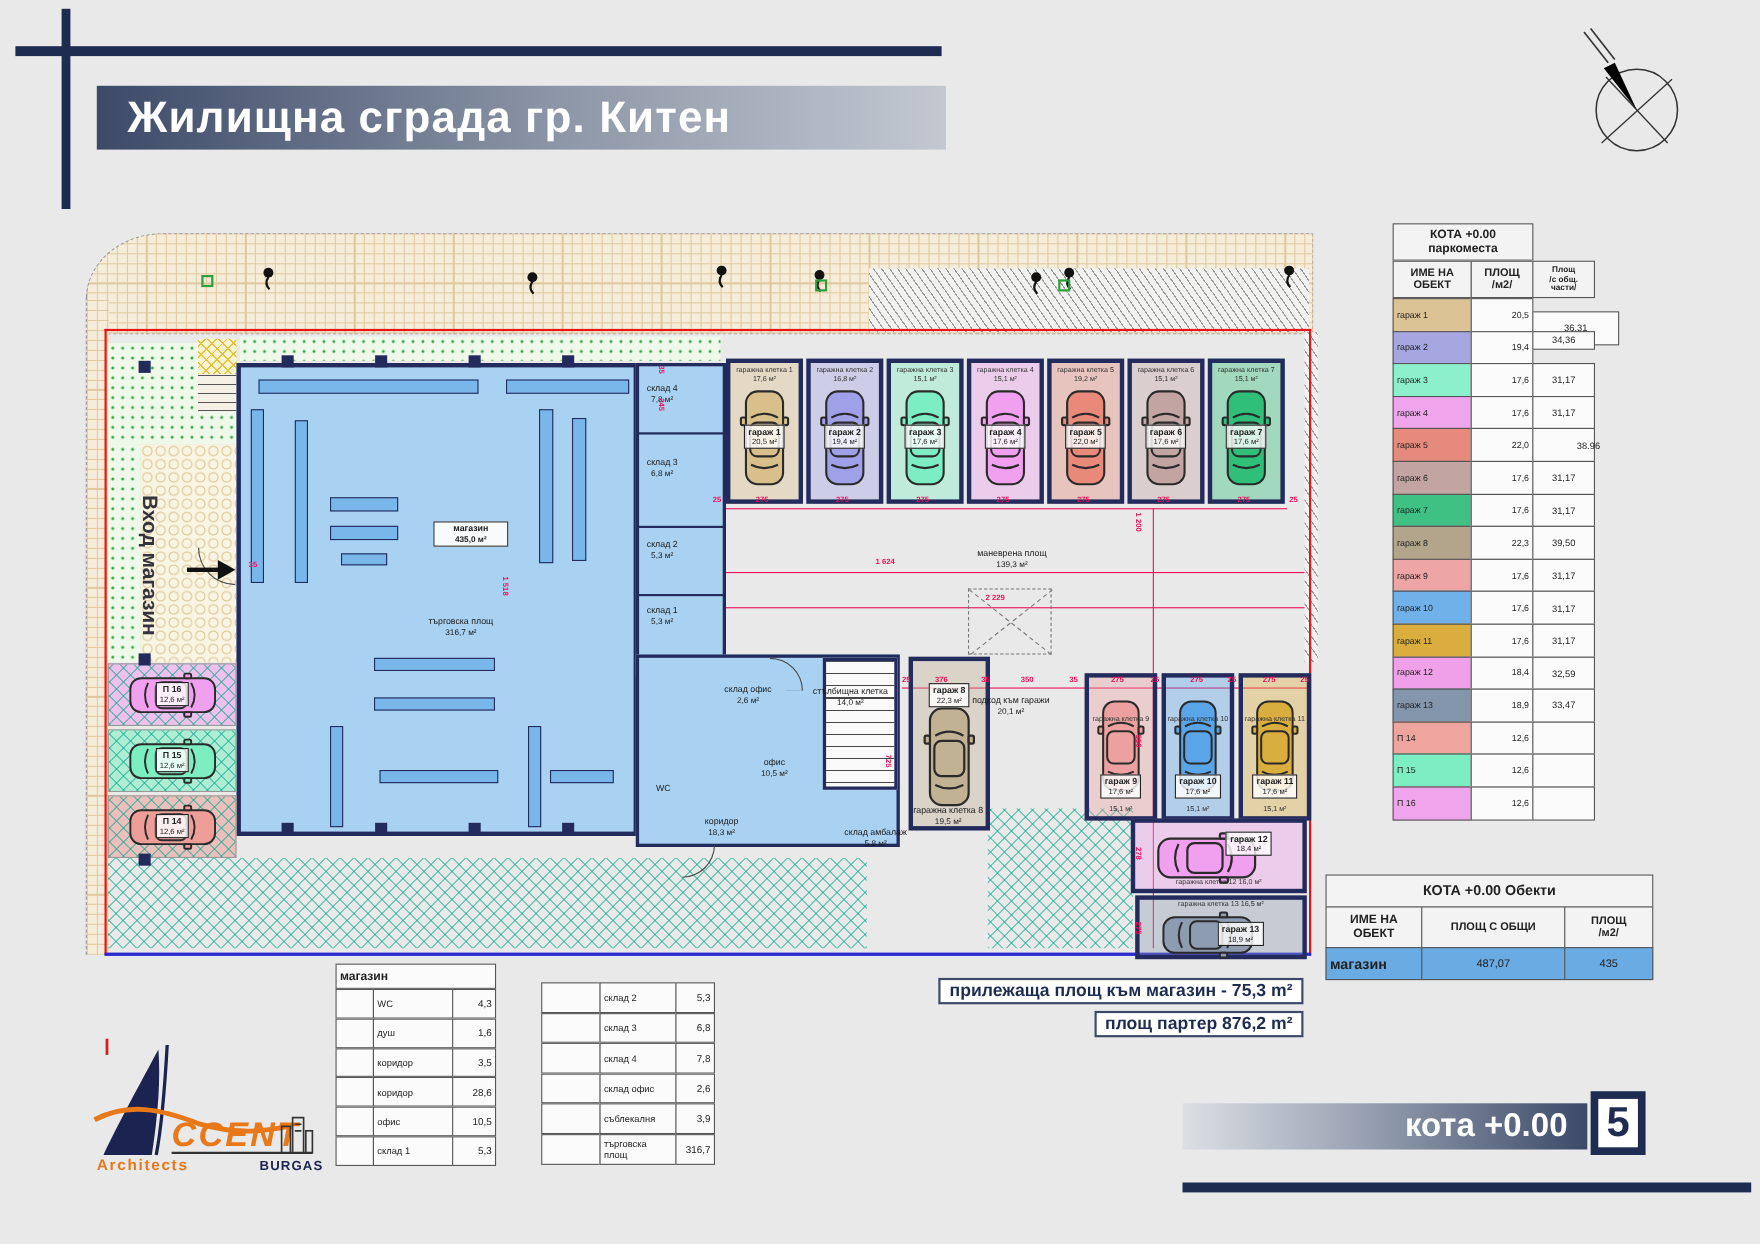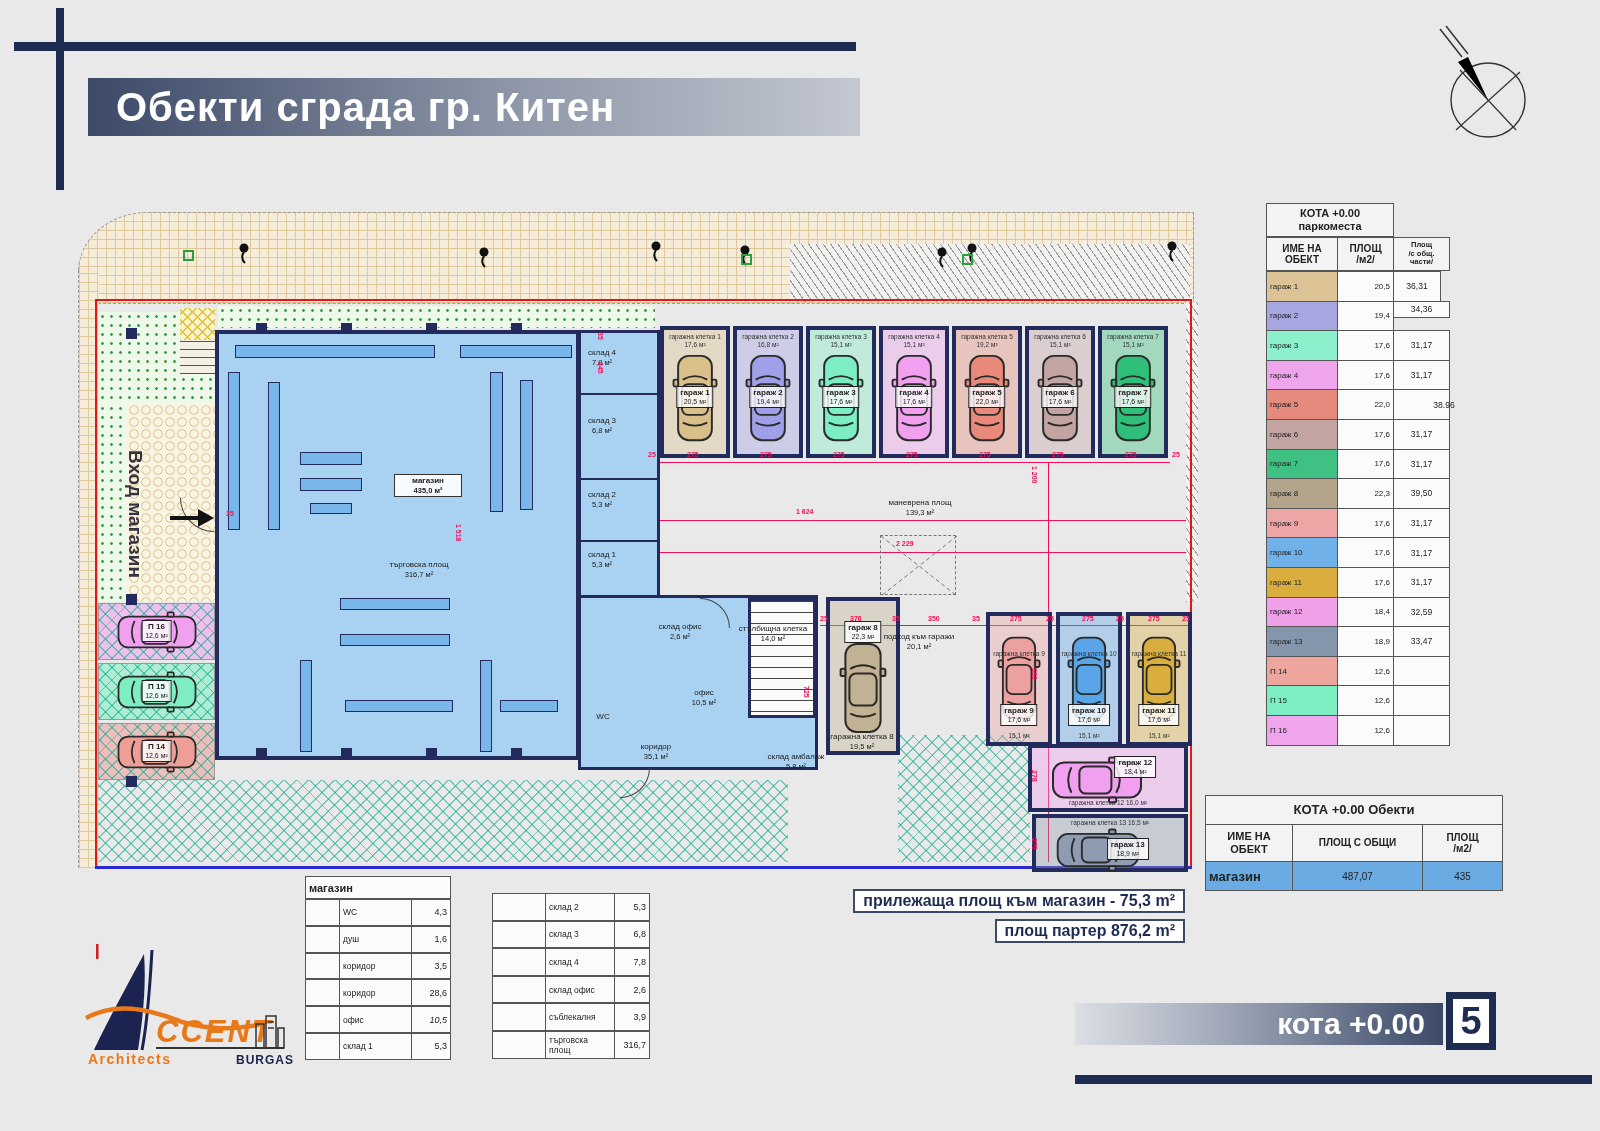--- a/index.html
+++ b/index.html
@@ -67,21 +67,21 @@
   .arc{position:absolute;border:1.3px solid #444;box-sizing:border-box;z-index:11;background:transparent}
   #notes .noteline{position:absolute;right:415px;background:#fff;border:2px solid #3c4a68;
     color:#1f2c52;font-size:16px;font-weight:bold;padding:1px 8px;white-space:nowrap}
 </style>
 </head>
 <body>
 
 <div class="abs navy" style="left:14px;top:42px;width:842px;height:9px"></div>
 <div class="abs navy" style="left:56px;top:8px;width:8px;height:182px"></div>
 
-<div class="abs" id="title-bar">Обекти сграда гр. Китен</div>
+<div class="abs" id="title-bar">Жилищна сграда гр. Китен</div>
 
 <div class="abs" style="left:1418px;top:24px;width:120px;height:124px">
   <svg width="120" height="124" viewBox="0 0 120 124">
     <circle cx="70" cy="76" r="37" fill="none" stroke="#333" stroke-width="1.4"></circle>
     <line x1="38" y1="106" x2="102" y2="48" stroke="#333" stroke-width="1.2"></line>
     <line x1="42" y1="46" x2="98" y2="106" stroke="#333" stroke-width="1.2"></line>
     <polygon points="70,76 40,38 50,33" fill="#000"></polygon>
     <line x1="44" y1="33" x2="22" y2="5" stroke="#333" stroke-width="1.5"></line>
     <line x1="50" y1="30" x2="28" y2="2" stroke="#333" stroke-width="1.5"></line>
   </svg>
@@ -420,21 +420,21 @@
     <div class="roomlbl boxed" style="left: 394px; top: 474px; width: 60px;">магазин<br><span class="a">435,0 м²</span></div>
     <div class="roomlbl" style="left: 384px; top: 560px; width: 70px;">търговска площ<br><span class="a">316,7 м²</span></div>
     <div class="roomlbl" style="left: 580px; top: 348px; width: 44px;">склад 4<br><span class="a">7,8 м²</span></div>
     <div class="roomlbl" style="left: 580px; top: 416px; width: 44px;">склад 3<br><span class="a">6,8 м²</span></div>
     <div class="roomlbl" style="left: 580px; top: 490px; width: 44px;">склад 2<br><span class="a">5,3 м²</span></div>
     <div class="roomlbl" style="left: 580px; top: 550px; width: 44px;">склад 1<br><span class="a">5,3 м²</span></div>
     <div class="roomlbl" style="left: 652px; top: 622px; width: 56px;">склад офис<br><span class="a">2,6 м²</span></div>
     <div class="roomlbl" style="left: 738px; top: 624px; width: 70px;">стълбищна клетка<br><span class="a">14,0 м²</span></div>
     <div class="roomlbl" style="left: 682px; top: 688px; width: 44px;">офис<br><span class="a">10,5 м²</span></div>
     <div class="roomlbl" style="left: 590px; top: 712px; width: 26px;">WC</div>
-    <div class="roomlbl" style="left: 630px; top: 742px; width: 52px;">коридор<br><span class="a">35,1 м²</span></div>
+    <div class="roomlbl" style="left: 630px; top: 742px; width: 52px;">коридор<br><span class="a">18,3 м²</span></div>
     <div class="roomlbl" style="left: 764px; top: 752px; width: 64px;">склад амбалаж<br><span class="a">5,8 м²</span></div>
     <div class="roomlbl" style="left: 878px; top: 498px; width: 84px;">маневрена площ<br><span class="a">139,3 м²</span></div>
     <div class="roomlbl" style="left: 876px; top: 632px; width: 86px;">подход към гаражи<br><span class="a">20,1 м²</span></div>
     <div class="roomlbl" style="left: 820px; top: 732px; width: 84px;">гаражна клетка 8<br><span class="a">19,5 м²</span></div>
     <div class="dimline" style="left: 215px; top: 520px; width: 975px; height: 1px;"></div>
     <div class="dimline" style="left: 660px; top: 552px; width: 530px; height: 1px;"></div>
     <div class="dimline" style="left: 660px; top: 462px; width: 510px; height: 1px;"></div>
     <div class="dimline" style="left: 820px; top: 625px; width: 370px; height: 1px;"></div>
     <div class="dimline" style="left: 1048px; top: 462px; width: 1px; height: 400px;"></div>
     <div class="dimline" style="left: 473px; top: 332px; width: 1px; height: 426px;"></div>
@@ -470,21 +470,21 @@
     <div class="tcell hd" style="left: 0px; top: 0px; width: 128px; height: 34px; font-size: 11px;">КОТА +0.00
 паркоместа</div>
     <div class="tcell hd" style="left: 0px; top: 34px; width: 72px; height: 34px; font-size: 10px;">ИМЕ НА
 ОБЕКТ</div>
     <div class="tcell hd" style="left: 71px; top: 34px; width: 57px; height: 34px; font-size: 10px;">ПЛОЩ
 /м2/</div>
     <div class="tcell hd" style="left: 127px; top: 34px; width: 57px; height: 34px; font-size: 7.5px;">Площ
 /с общ. части/</div>
     <div class="tcell " style="left: 0px; top: 68px; width: 72px; height: 30.6px; background: rgb(220, 195, 150); font-size: 8px;">гараж 1</div>
     <div class="tcell r" style="left: 71px; top: 68px; width: 57px; height: 30.6px; font-size: 8px;">20,5</div>
-    <div class="tcell c" style="left: 127px; top: 68px; width: 48px; height: 30.6px; font-size: 8.5px;">36,31</div>
+    <div class="tcell c" style="left: 127px; top: 80px; width: 79px; height: 30.6px; font-size: 8.5px;">36,31</div>
     <div class="tcell " style="left: 0px; top: 97.6px; width: 72px; height: 30.6px; background: rgb(166, 166, 224); font-size: 8px;">гараж 2</div>
     <div class="tcell r" style="left: 71px; top: 97.6px; width: 57px; height: 30.6px; font-size: 8px;">19,4</div>
     <div class="tcell c" style="left: 127px; top: 97.6px; width: 57px; height: 17px; font-size: 8.5px;">34,36</div>
     <div class="tcell " style="left: 0px; top: 127.2px; width: 72px; height: 30.6px; background: rgb(141, 240, 205); font-size: 8px;">гараж 3</div>
     <div class="tcell r" style="left: 71px; top: 127.2px; width: 57px; height: 30.6px; font-size: 8px;">17,6</div>
     <div class="tcell c" style="left: 127px; top: 127.2px; width: 57px; height: 30.6px; font-size: 8.5px;">31,17</div>
     <div class="tcell " style="left: 0px; top: 156.8px; width: 72px; height: 30.6px; background: rgb(239, 165, 236); font-size: 8px;">гараж 4</div>
     <div class="tcell r" style="left: 71px; top: 156.8px; width: 57px; height: 30.6px; font-size: 8px;">17,6</div>
     <div class="tcell c" style="left: 127px; top: 156.8px; width: 57px; height: 30.6px; font-size: 8.5px;">31,17</div>
     <div class="tcell " style="left: 0px; top: 186.4px; width: 72px; height: 30.6px; background: rgb(229, 138, 124); font-size: 8px;">гараж 5</div>
@@ -544,21 +544,21 @@
     <div class="tcell " style="left: 34px; top: 49.8px; width: 73px; height: 26.8px; font-size: 8.5px;">душ</div>
     <div class="tcell r" style="left: 106px; top: 49.8px; width: 40px; height: 26.8px; font-size: 9px;">1,6</div>
     <div class="tcell " style="left: 0px; top: 76.6px; width: 35px; height: 26.8px;"></div>
     <div class="tcell " style="left: 34px; top: 76.6px; width: 73px; height: 26.8px; font-size: 8.5px;">коридор</div>
     <div class="tcell r" style="left: 106px; top: 76.6px; width: 40px; height: 26.8px; font-size: 9px;">3,5</div>
     <div class="tcell " style="left: 0px; top: 103.4px; width: 35px; height: 26.8px;"></div>
     <div class="tcell " style="left: 34px; top: 103.4px; width: 73px; height: 26.8px; font-size: 8.5px;">коридор</div>
     <div class="tcell r" style="left: 106px; top: 103.4px; width: 40px; height: 26.8px; font-size: 9px;">28,6</div>
     <div class="tcell " style="left: 0px; top: 130.2px; width: 35px; height: 26.8px;"></div>
     <div class="tcell " style="left: 34px; top: 130.2px; width: 73px; height: 26.8px; font-size: 8.5px;">офис</div>
-    <div class="tcell r" style="left: 106px; top: 130.2px; width: 40px; height: 26.8px; font-size: 9px; font-style: italic;">10,5</div>
+    <div class="tcell r" style="left: 106px; top: 130.2px; width: 40px; height: 26.8px; font-size: 9px;">10,5</div>
     <div class="tcell " style="left: 0px; top: 157px; width: 35px; height: 26.8px;"></div>
     <div class="tcell " style="left: 34px; top: 157px; width: 73px; height: 26.8px; font-size: 8.5px;">склад 1</div>
     <div class="tcell r" style="left: 106px; top: 157px; width: 40px; height: 26.8px; font-size: 9px;">5,3</div>
   </div>
 <div class="abs" id="shop-table-right" style="left:492px;top:893px;width:158px;height:168px">
     <div class="tcell " style="left: 0px; top: 0px; width: 54px; height: 27.6px;"></div>
     <div class="tcell " style="left: 53px; top: 0px; width: 70px; height: 27.6px; font-size: 8.5px;">склад 2</div>
     <div class="tcell r" style="left: 122px; top: 0px; width: 36px; height: 27.6px; font-size: 9px;">5,3</div>
     <div class="tcell " style="left: 0px; top: 27.6px; width: 54px; height: 27.6px;"></div>
     <div class="tcell " style="left: 53px; top: 27.6px; width: 70px; height: 27.6px; font-size: 8.5px;">склад 3</div>

